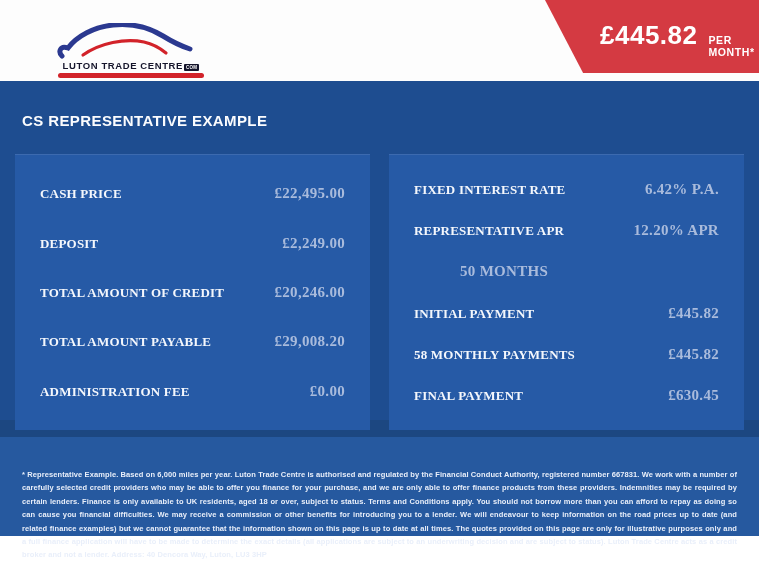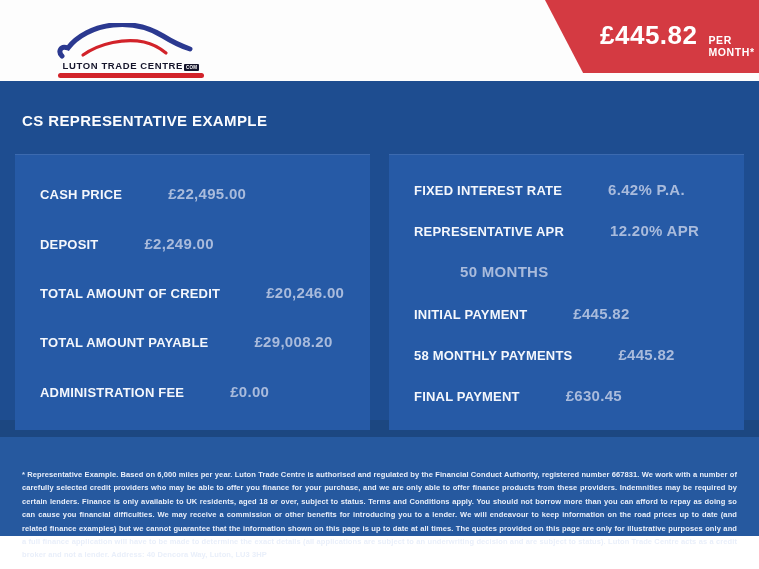--- a/index.html
+++ b/index.html
@@ -101,21 +101,23 @@
     height: 276px;
     background: #265aa6;
     border-top: 1px solid rgba(255,255,255,0.10);
     padding: 14px 25px;
     display: flex;
     flex-direction: column;
     justify-content: space-around;
   }
   .row {
     display: flex;
+    justify-content: space-between;
     align-items: baseline;
+    font-family: Liberation Serif, serif;
   }
   .row-label {
     color: #f4f7fc;
     font-size: 13px;
     font-weight: bold;
     letter-spacing: 0.2px;
     white-space: nowrap;
   }
   .row-value {
     color: #a9bbdc;

